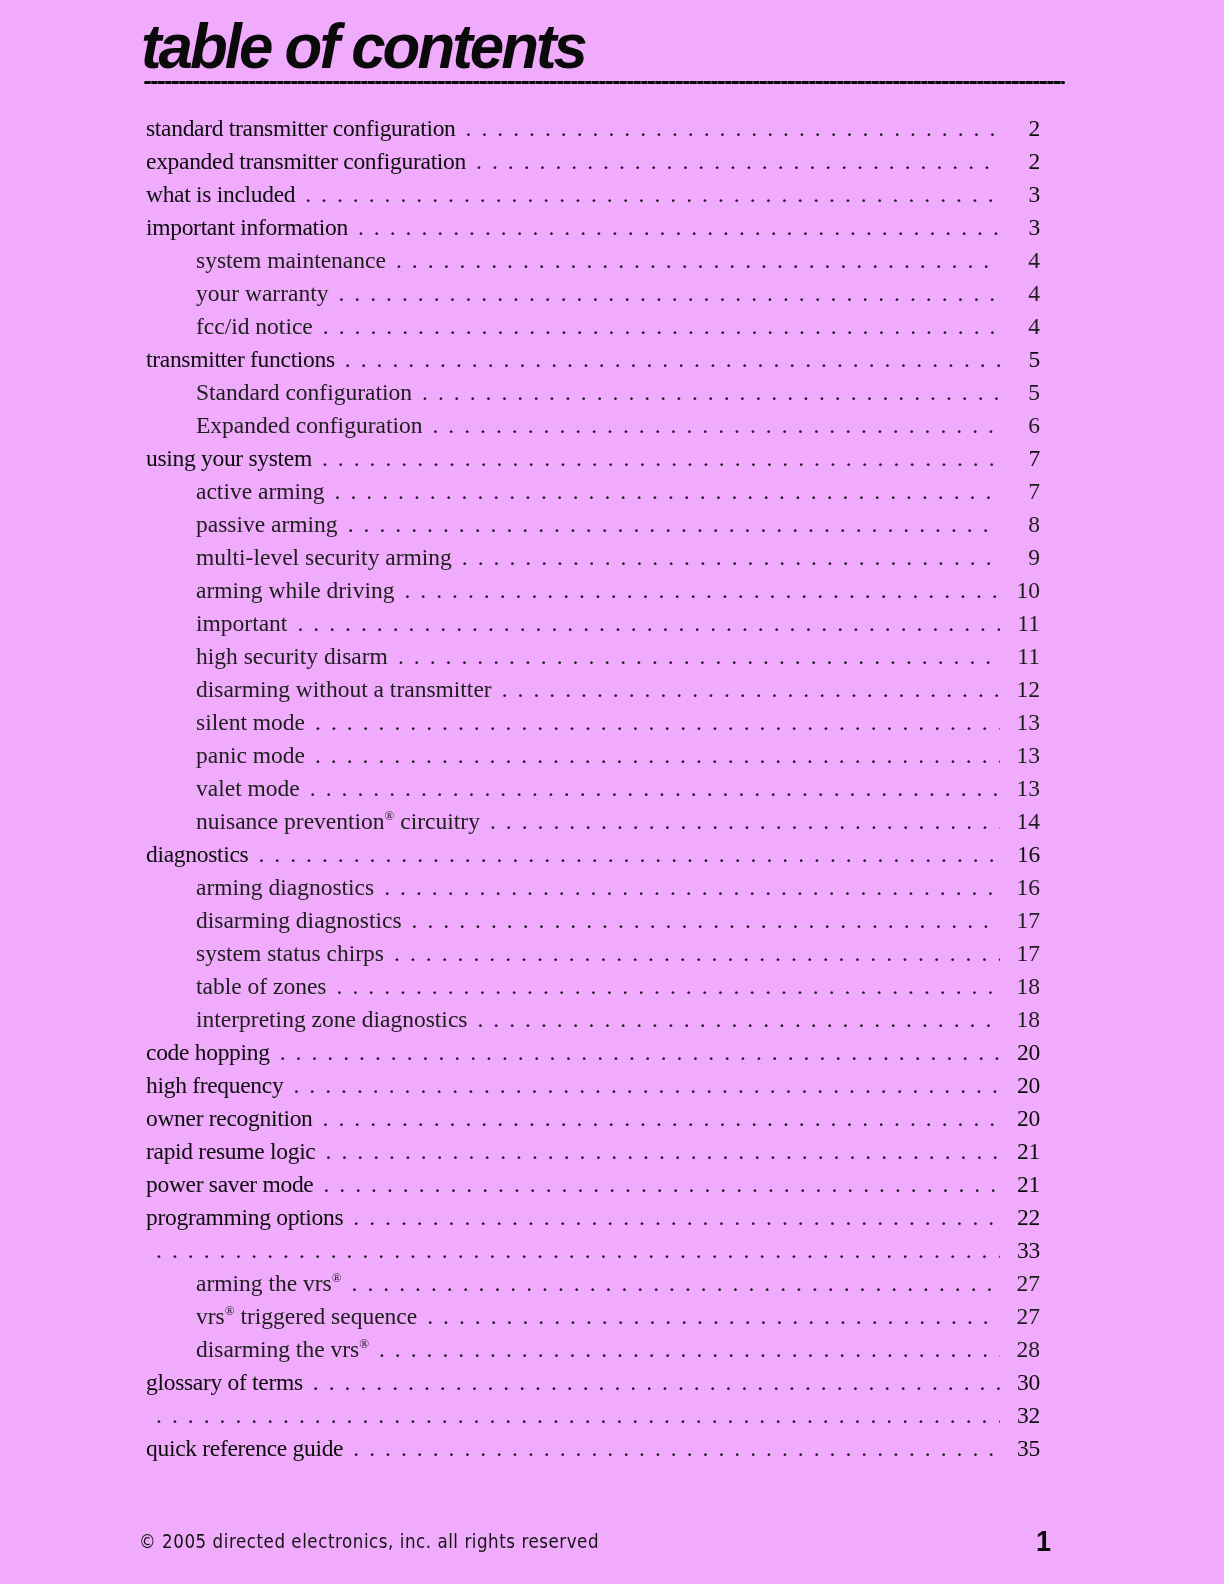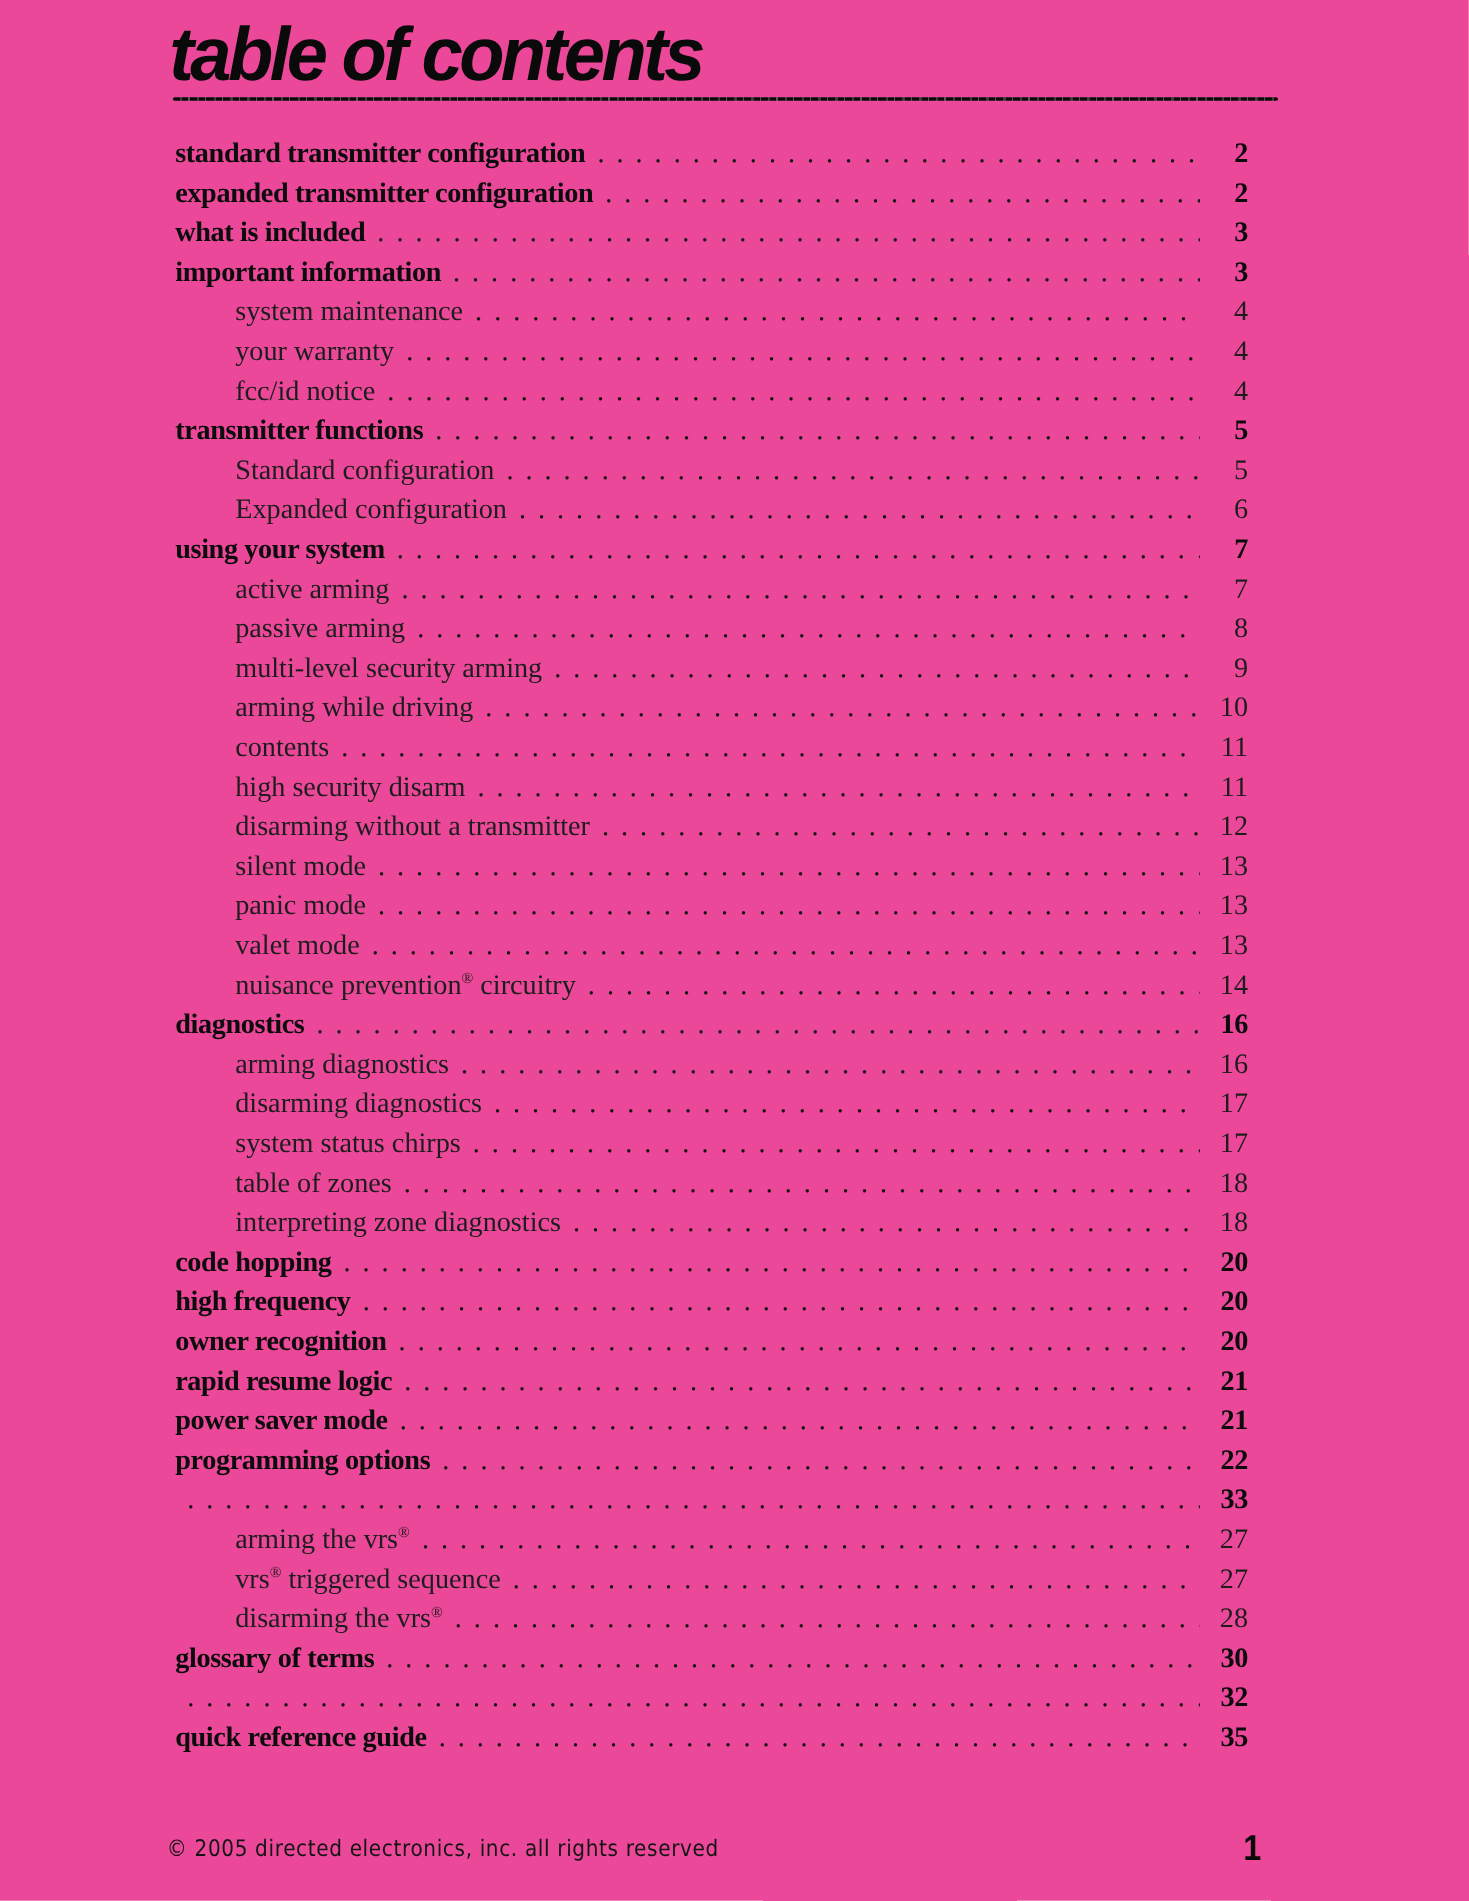--- a/index.html
+++ b/index.html
@@ -1,19 +1,19 @@
 <!DOCTYPE html>
 <html><head>
 <meta charset="utf-8">
 <style>
   html,body{margin:0;padding:0;background:#e8e8e8;}
   .page{
     position:relative;
     width:1224px;height:1584px;
-    background:#ec4899;
+    background:#f0abfc;
     font-family:"Liberation Serif", serif;
     color:#141414;
     overflow:hidden;
     margin:0 auto;
   }
   .title{
     position:absolute;
     left:141px;top:10px;margin:0;
     font-family:"Liberation Sans", sans-serif;
     font-style:italic;font-weight:bold;
@@ -38,21 +38,21 @@
   }
   .toc-row{
     display:flex;
     align-items:baseline;
     height:33px;line-height:33px;
     font-size:23.5px;
     color:#1d1d1d;
     white-space:nowrap;
   }
   .toc-row.b{
-    font-weight:bold;
+    font-weight:normal;
     color:#0c0c0c;
     letter-spacing:-0.3px;
     justify-content:flex-end;
   }
   .toc-row.lvl1{padding-left:50px;}
   .lab{flex:0 0 auto;}
   .lab sup{font-size:0.55em;line-height:0;vertical-align:super;}
   .dots{
     flex:1 1 auto;
     overflow:hidden;
@@ -166,21 +166,21 @@
         <span class="lab">multi-level security arming</span>
         <span class="dots"></span>
         <span class="pg">9</span>
       </div>
       <div class="toc-row lvl1">
         <span class="lab">arming while driving</span>
         <span class="dots"></span>
         <span class="pg">10</span>
       </div>
       <div class="toc-row lvl1">
-        <span class="lab">contents</span>
+        <span class="lab">important</span>
         <span class="dots"></span>
         <span class="pg">11</span>
       </div>
       <div class="toc-row lvl1">
         <span class="lab">high security disarm</span>
         <span class="dots"></span>
         <span class="pg">11</span>
       </div>
       <div class="toc-row lvl1">
         <span class="lab">disarming without a transmitter</span>

